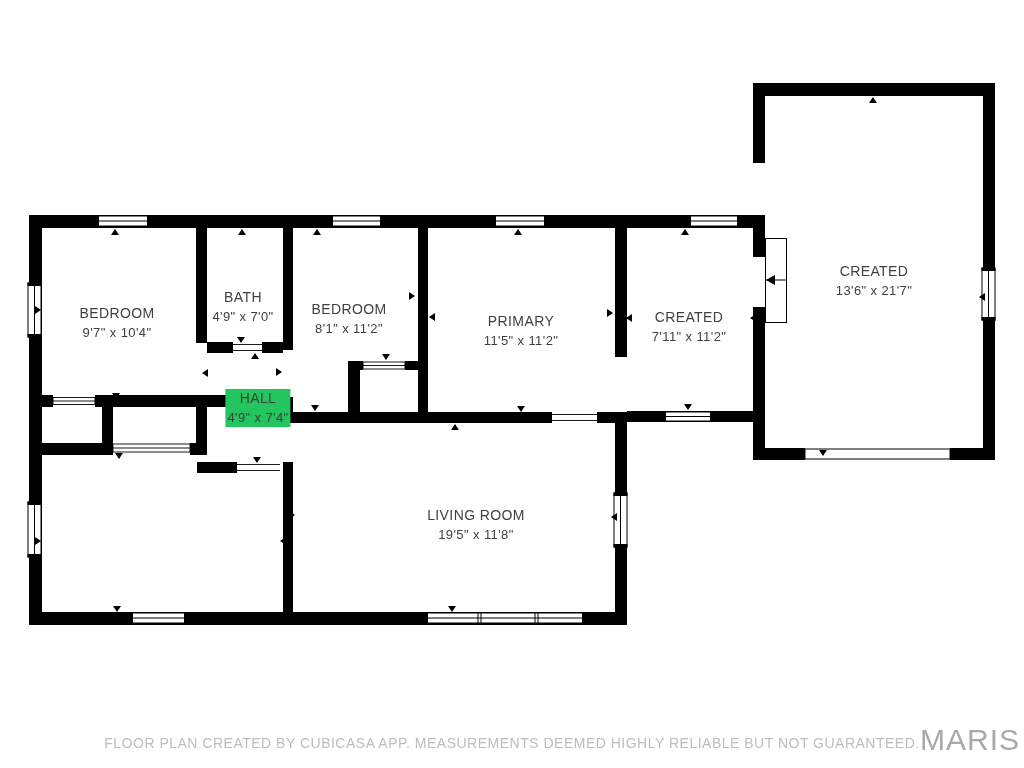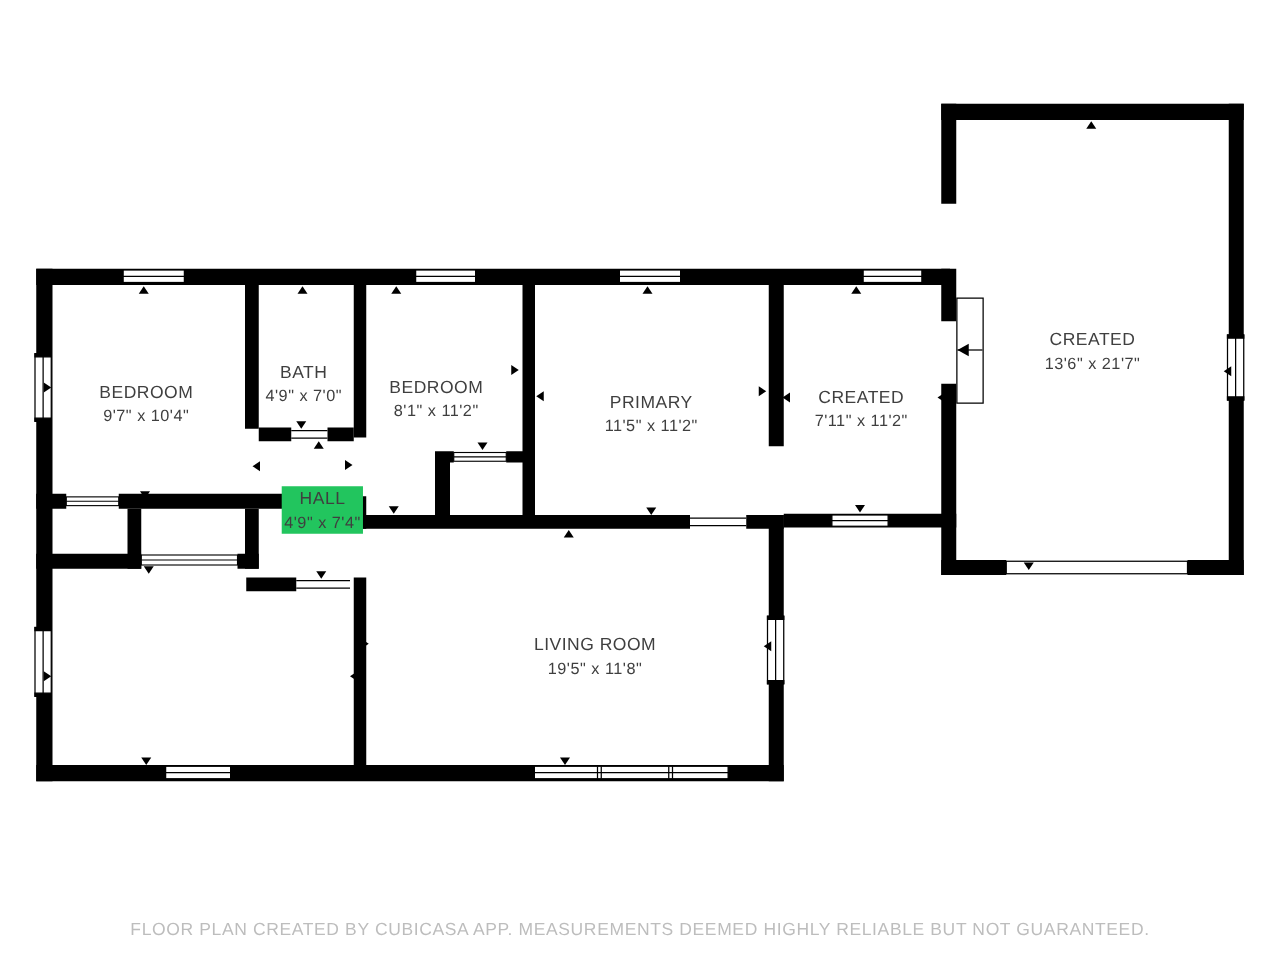--- a/index.html
+++ b/index.html
@@ -234,14 +234,15 @@
   <div class="room-label on-wall" style="left:258px;top:408px;">
     <span class="rname">HALL</span>
     <span class="rdims">4'9" x 7'4"</span>
   </div>
   <div class="room-label" style="left:476px;top:525px;">
     <span class="rname">LIVING ROOM</span>
     <span class="rdims">19'5" x 11'8"</span>
   </div>
 
   <div id="footer-note">FLOOR PLAN CREATED BY CUBICASA APP. MEASUREMENTS DEEMED HIGHLY RELIABLE BUT NOT GUARANTEED.</div>
+  <div id="watermark">MARIS</div>
 
 </div>
 
 </body></html>

